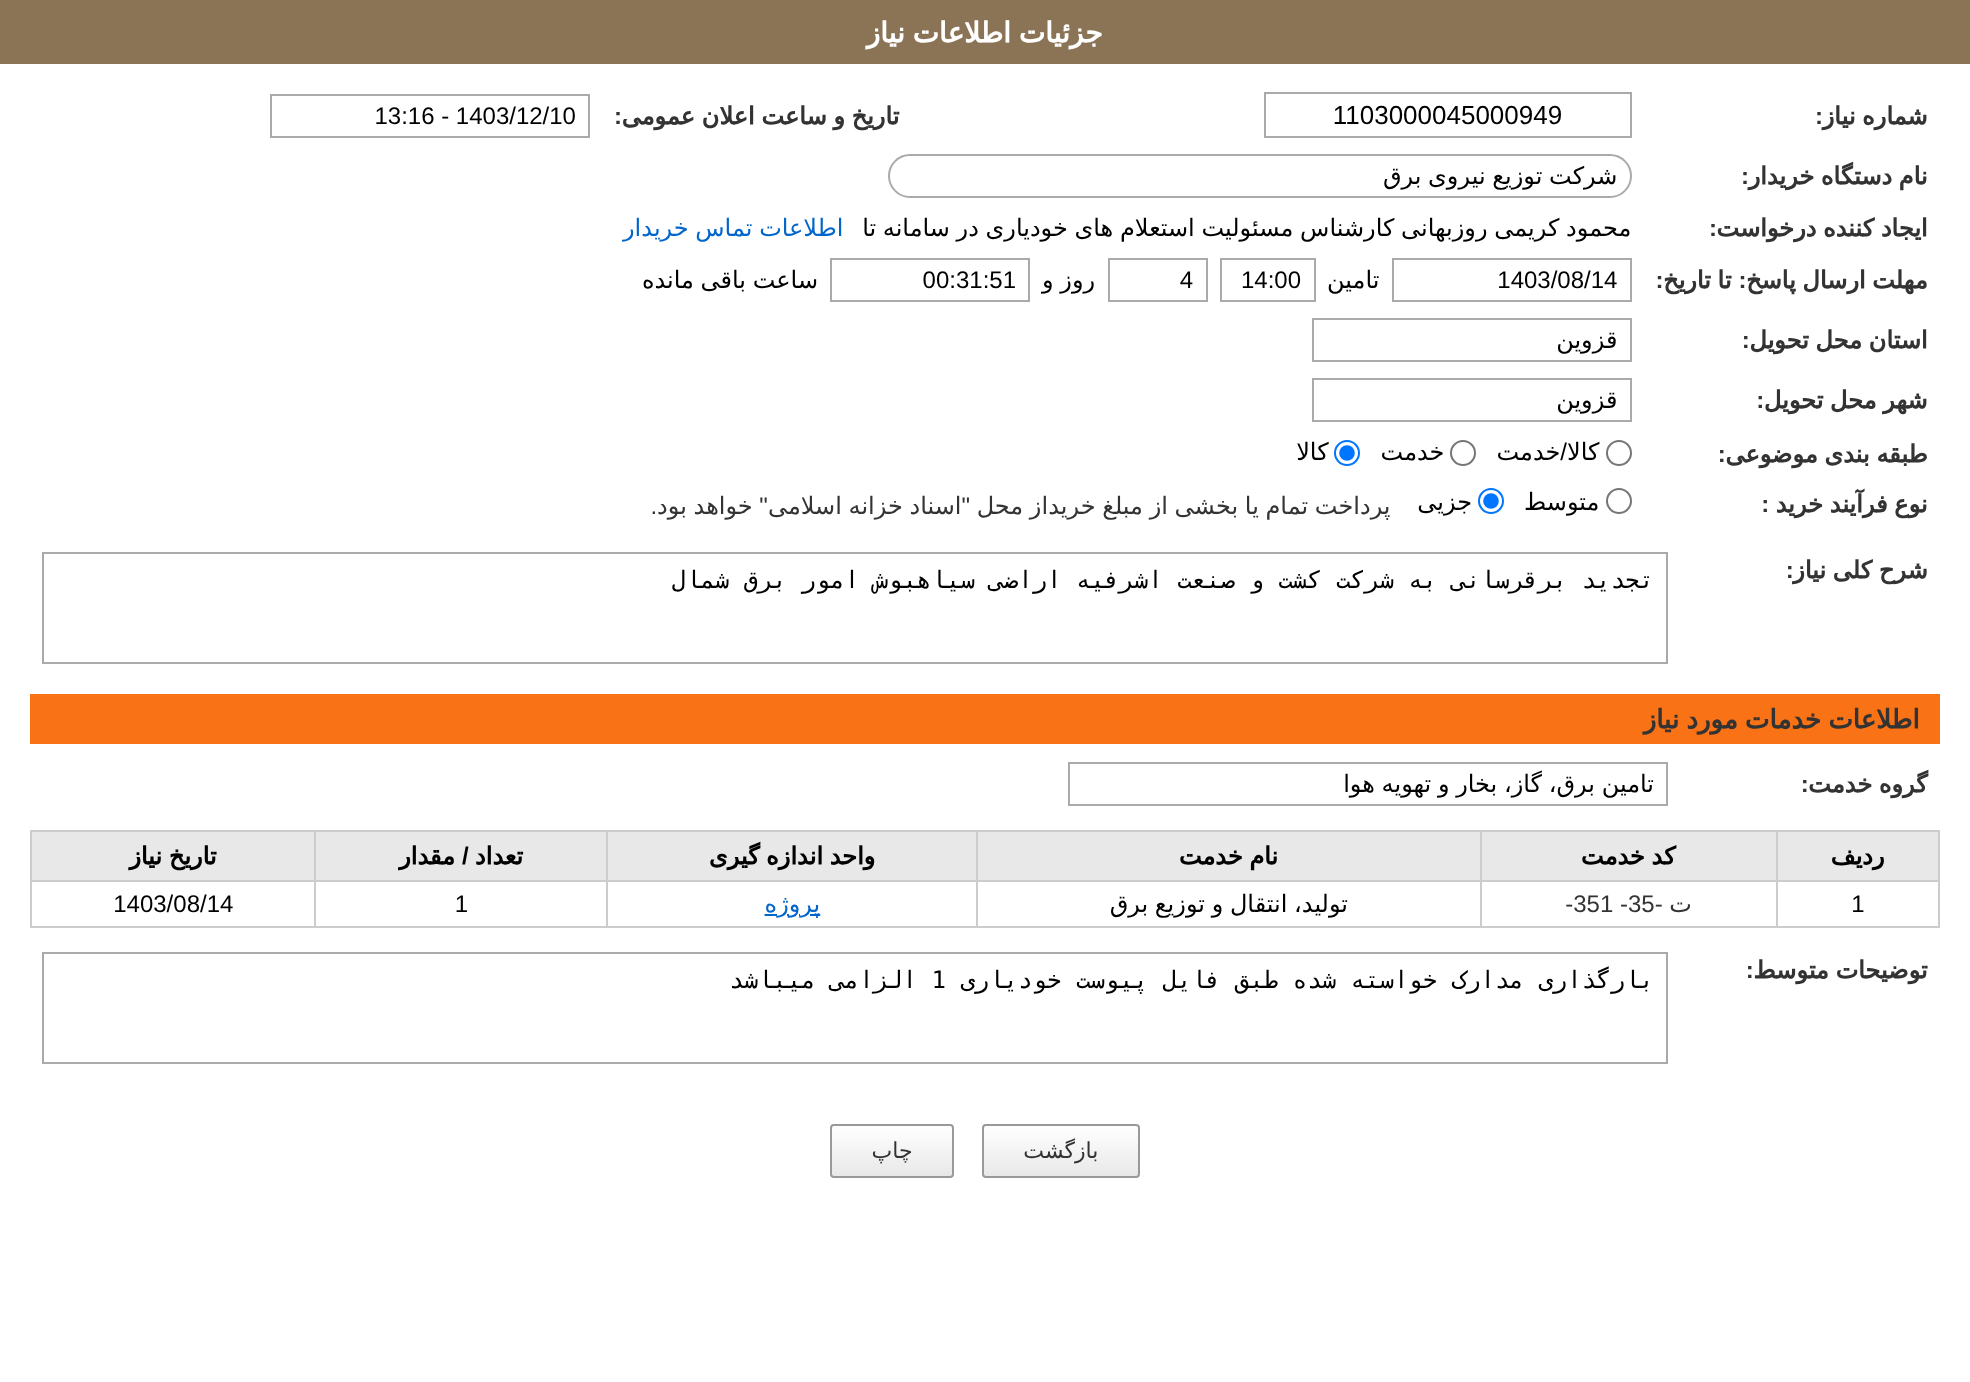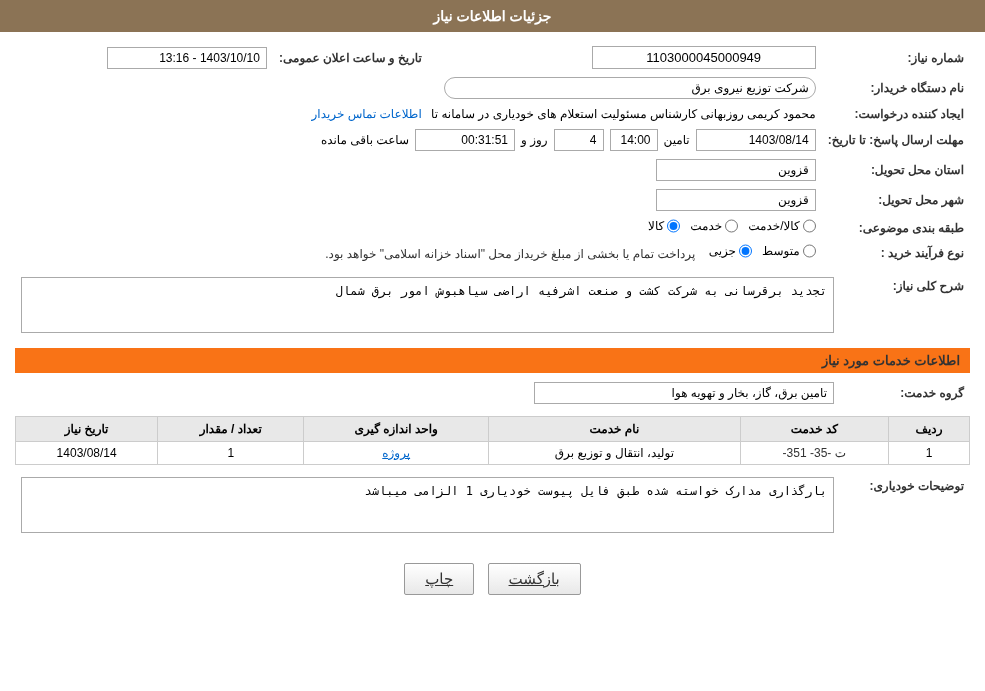--- a/index.html
+++ b/index.html
@@ -61,21 +61,21 @@
     .section-title {
       background: #f97316;
       color: #333;
       font-weight: bold;
       padding: 5px 10px;
       margin: 8px 0 5px 0;
       font-size: 13px;
     }
     .link-blue { color: #0066cc; text-decoration: none; cursor: pointer; }
     .radio-group { display: inline-flex; gap: 10px; align-items: center; }
-    .radio-item { display: inline-flex; gap: 3px; }
+    .radio-item { display: inline-flex; align-items: center; gap: 3px; }
     .description-box {
       border: 1px solid #aaa;
       padding: 6px;
       background: #fff;
       min-height: 50px;
       width: 100%;
       text-align: right;
       font-size: 12px;
       direction: rtl;
       resize: none;
@@ -104,37 +104,36 @@
     .button-bar {
       text-align: center;
       padding: 15px;
     }
     .btn {
       padding: 6px 20px;
       margin: 0 5px;
       border: 1px solid #999;
       cursor: pointer;
       font-family: Tahoma, Arial, sans-serif;
-      font-size: 15px;
+      font-size: 11px;
       border-radius: 2px;
-      text-decoration: underline;
     }
     .btn-print {
       background: linear-gradient(to bottom, #fff, #e8e8e8);
       color: #333;
     }
     .btn-back {
       background: linear-gradient(to bottom, #fff, #e8e8e8);
       color: #333;
     }
     .need-number-box {
       border: 1px solid #aaa;
       padding: 3px 8px;
       background: #fff;
-      width: 224px;
+      width: 184px;
       text-align: center;
       font-size: 13px;
     }
   </style>
 </head>
 <body>
 
 <div class="page-container">
 
   <div class="header-bar">
@@ -146,21 +145,21 @@
     <table class="form-table">
       <tbody>
           <tr>
         <td class="label-cell">شماره نیاز:</td>
         <td>
           <div class="need-number-box">1103000045000949</div>
         </td>
         <td style="width:40px;"></td>
         <td class="label-cell">تاریخ و ساعت اعلان عمومی:</td>
         <td>
-          <div class="input-box input-date" style="width:160px;">1403/10/10 - 13:16</div>
+          <div class="input-box input-date" style="width:160px;">1403/12/10 - 13:16</div>
         </td>
       </tr>
       <tr>
         <td class="label-cell">نام دستگاه خریدار:</td>
         <td colspan="4">
           <div class="input-box" style="width:372px;border-radius:11px;">شرکت توزیع نیروی برق</div>
         </td>
       </tr>
       <tr>
         <td class="label-cell">ایجاد کننده درخواست:</td>
@@ -276,21 +275,21 @@
           <td class="service-link">پروژه</td>
           <td>1</td>
           <td>1403/08/14</td>
         </tr>
       </tbody>
     </table>
 
     <table class="form-table" style="margin-top:8px;">
       <tbody>
           <tr>
-        <td class="label-cell" style="vertical-align:top; padding-top:6px;">توضیحات خودیاری:</td>
+        <td class="label-cell" style="vertical-align:top; padding-top:6px;">توضیحات متوسط:</td>
         <td>
           <textarea class="description-box" rows="3" readonly="" style="">بارگذاری مدارک خواسته شده طبق فایل پیوست خودیاری 1 الزامی میباشد</textarea>
         </td>
       </tr>
     </tbody>
       </table>
 
     <div class="button-bar">
       <button class="btn btn-back">بازگشت</button>
       <button class="btn btn-print">چاپ</button>

